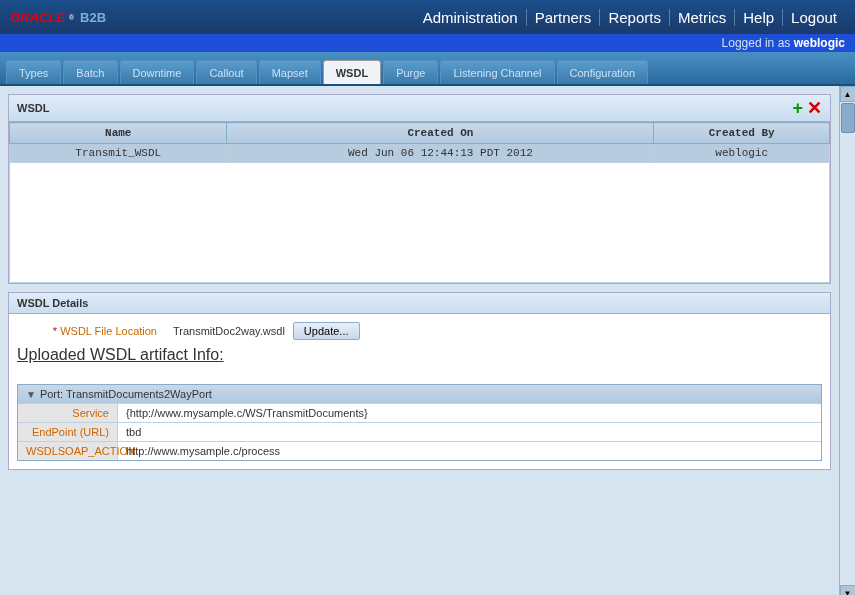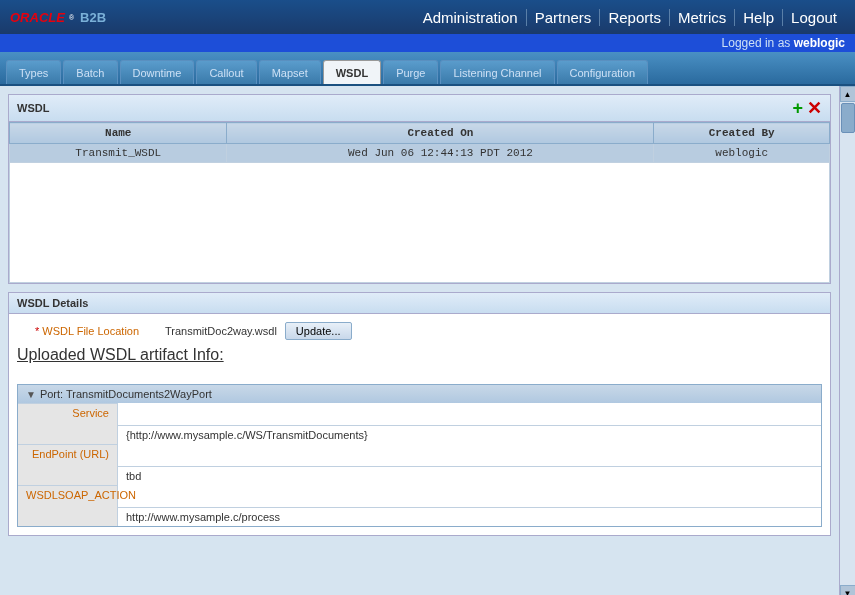--- a/index.html
+++ b/index.html
@@ -164,23 +164,23 @@
       padding: 8px;
     }
     .field-row {
       display: flex;
       align-items: center;
       margin-bottom: 6px;
       font-size: 11px;
     }
     .field-label {
       color: #cc6600;
-      text-align: center;
+      text-align: right;
       width: 140px;
-      margin-right: 8px;
+      margin-right: 16px;
       font-size: 11px;
     }
     .field-label.required::before {
       content: '* ';
       color: #cc0000;
     }
     .field-label.required {
       color: #cc6600;
     }
     .field-value {
@@ -235,21 +235,20 @@
       border-top: 1px solid #c0d0e0;
       border-right: 1px solid #c0d0e0;
       font-size: 11px;
     }
     .artifact-row-value {
       padding: 3px 8px;
       color: #333;
       border-top: 1px solid #c0d0e0;
       font-size: 11px;
       word-break: break-all;
-      margin-top: 22px;
     }
 
     
     .page-wrapper {
       display: flex;
       height: calc(595px - 28px - 18px - 34px);
     }
     .content-area {
       flex: 1;
       padding: 8px;

